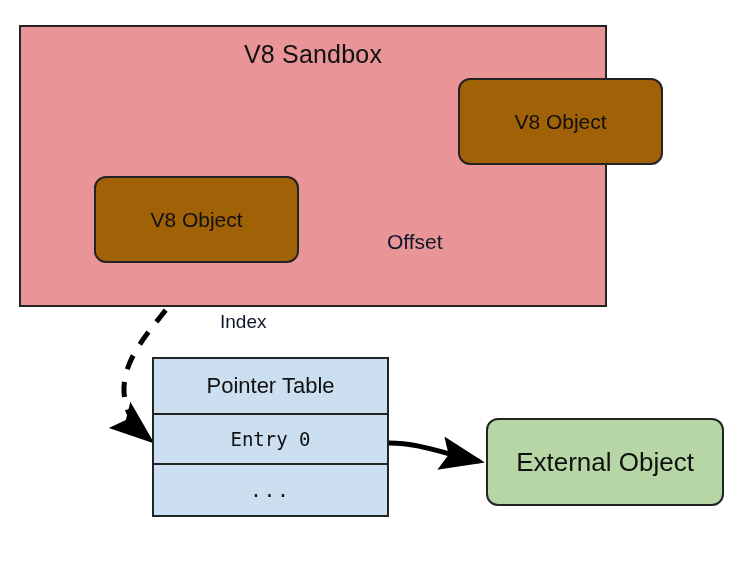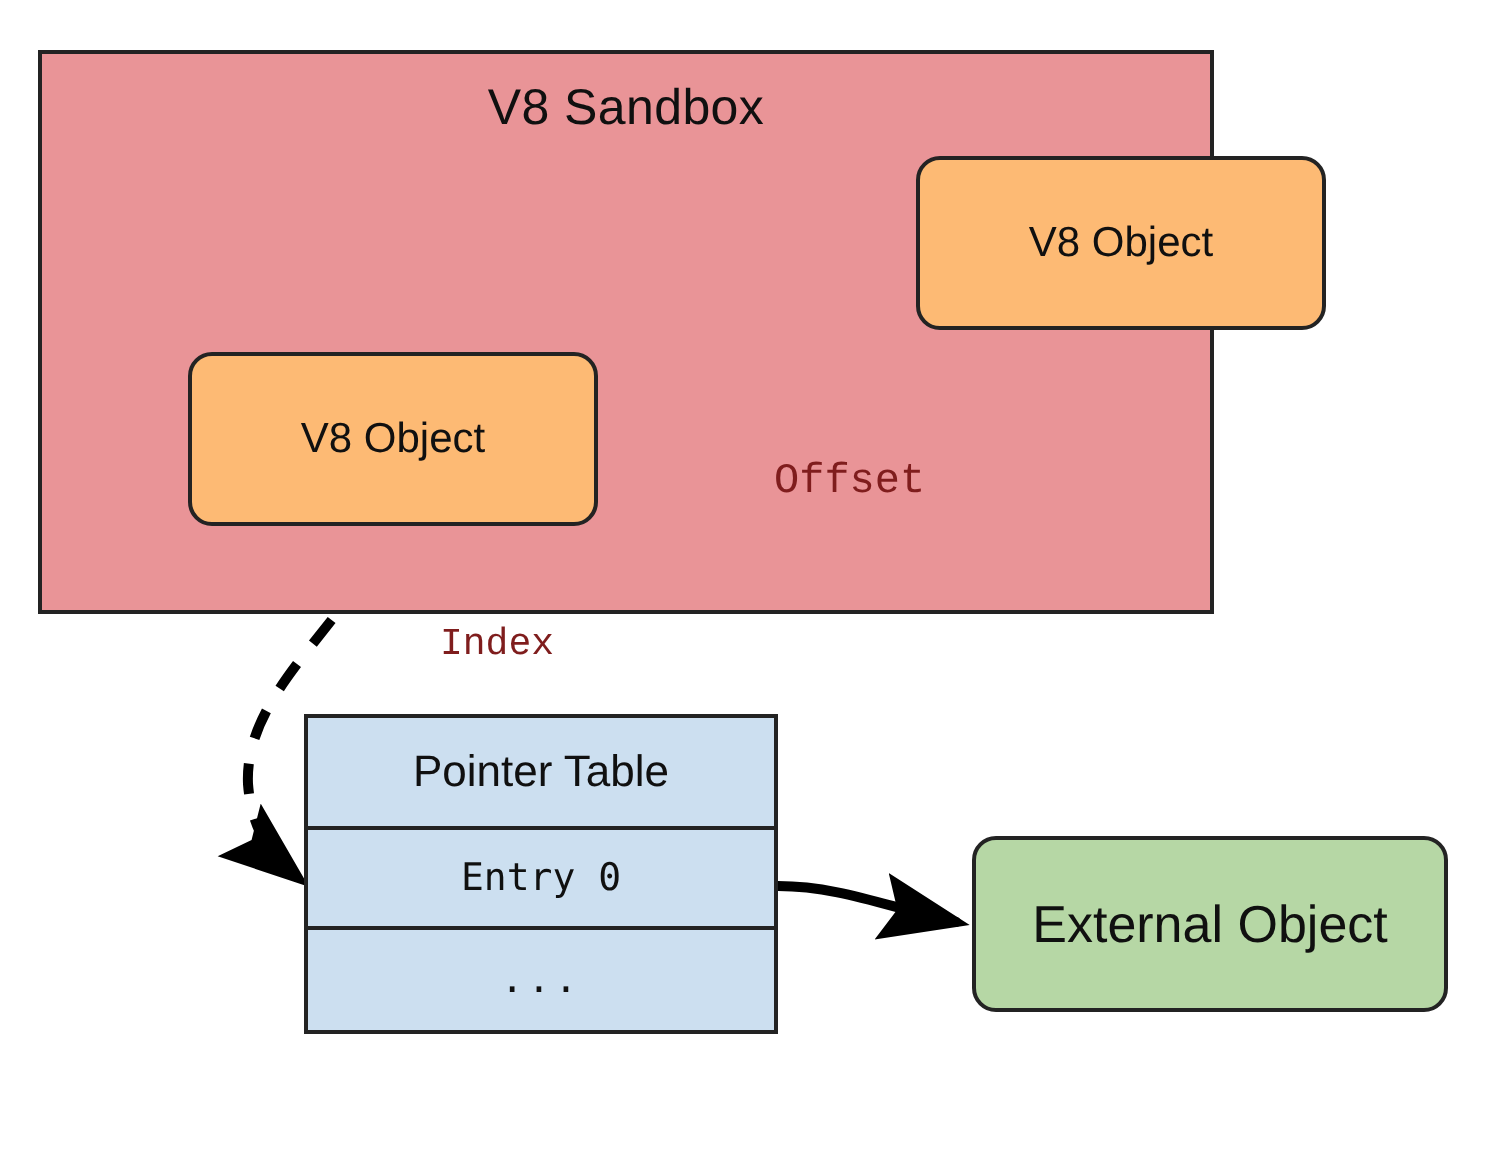--- a/index.html
+++ b/index.html
@@ -43,21 +43,21 @@
     z-index: 1;
     margin-top: 14px;
   }
   .sandbox-title {
     margin-top: 13px;
     font-size: 25px;
     letter-spacing: 0.2px;
     color: #101010;
   }
   .v8-object {
-    background: #fdba74;
+    background: #a16207;
     border: 2px solid #232323;
     border-radius: 12px;
     font-size: 21px;
     z-index: 3;
     color: #101010;
   }
   .v8-object-top {
     left: 458px;
     top: 78px;
     width: 205px;
@@ -115,24 +115,23 @@
   }
   .pt-entry-last {
     height: 54px;
     font-family: "DejaVu Sans Mono", monospace;
     font-size: 19px;
     border-bottom: none;
     letter-spacing: 2px;
   }
   .edge-label {
     position: absolute;
-    color: #7f1d1d;
+    color: #0f172a;
     z-index: 4;
     white-space: nowrap;
-    font-family: Liberation Mono, monospace;
   }
   .label-offset {
     left: 387px;
     top: 230px;
     font-size: 21px;
   }
   .label-index {
     left: 220px;
     top: 311px;
     font-size: 19px;

